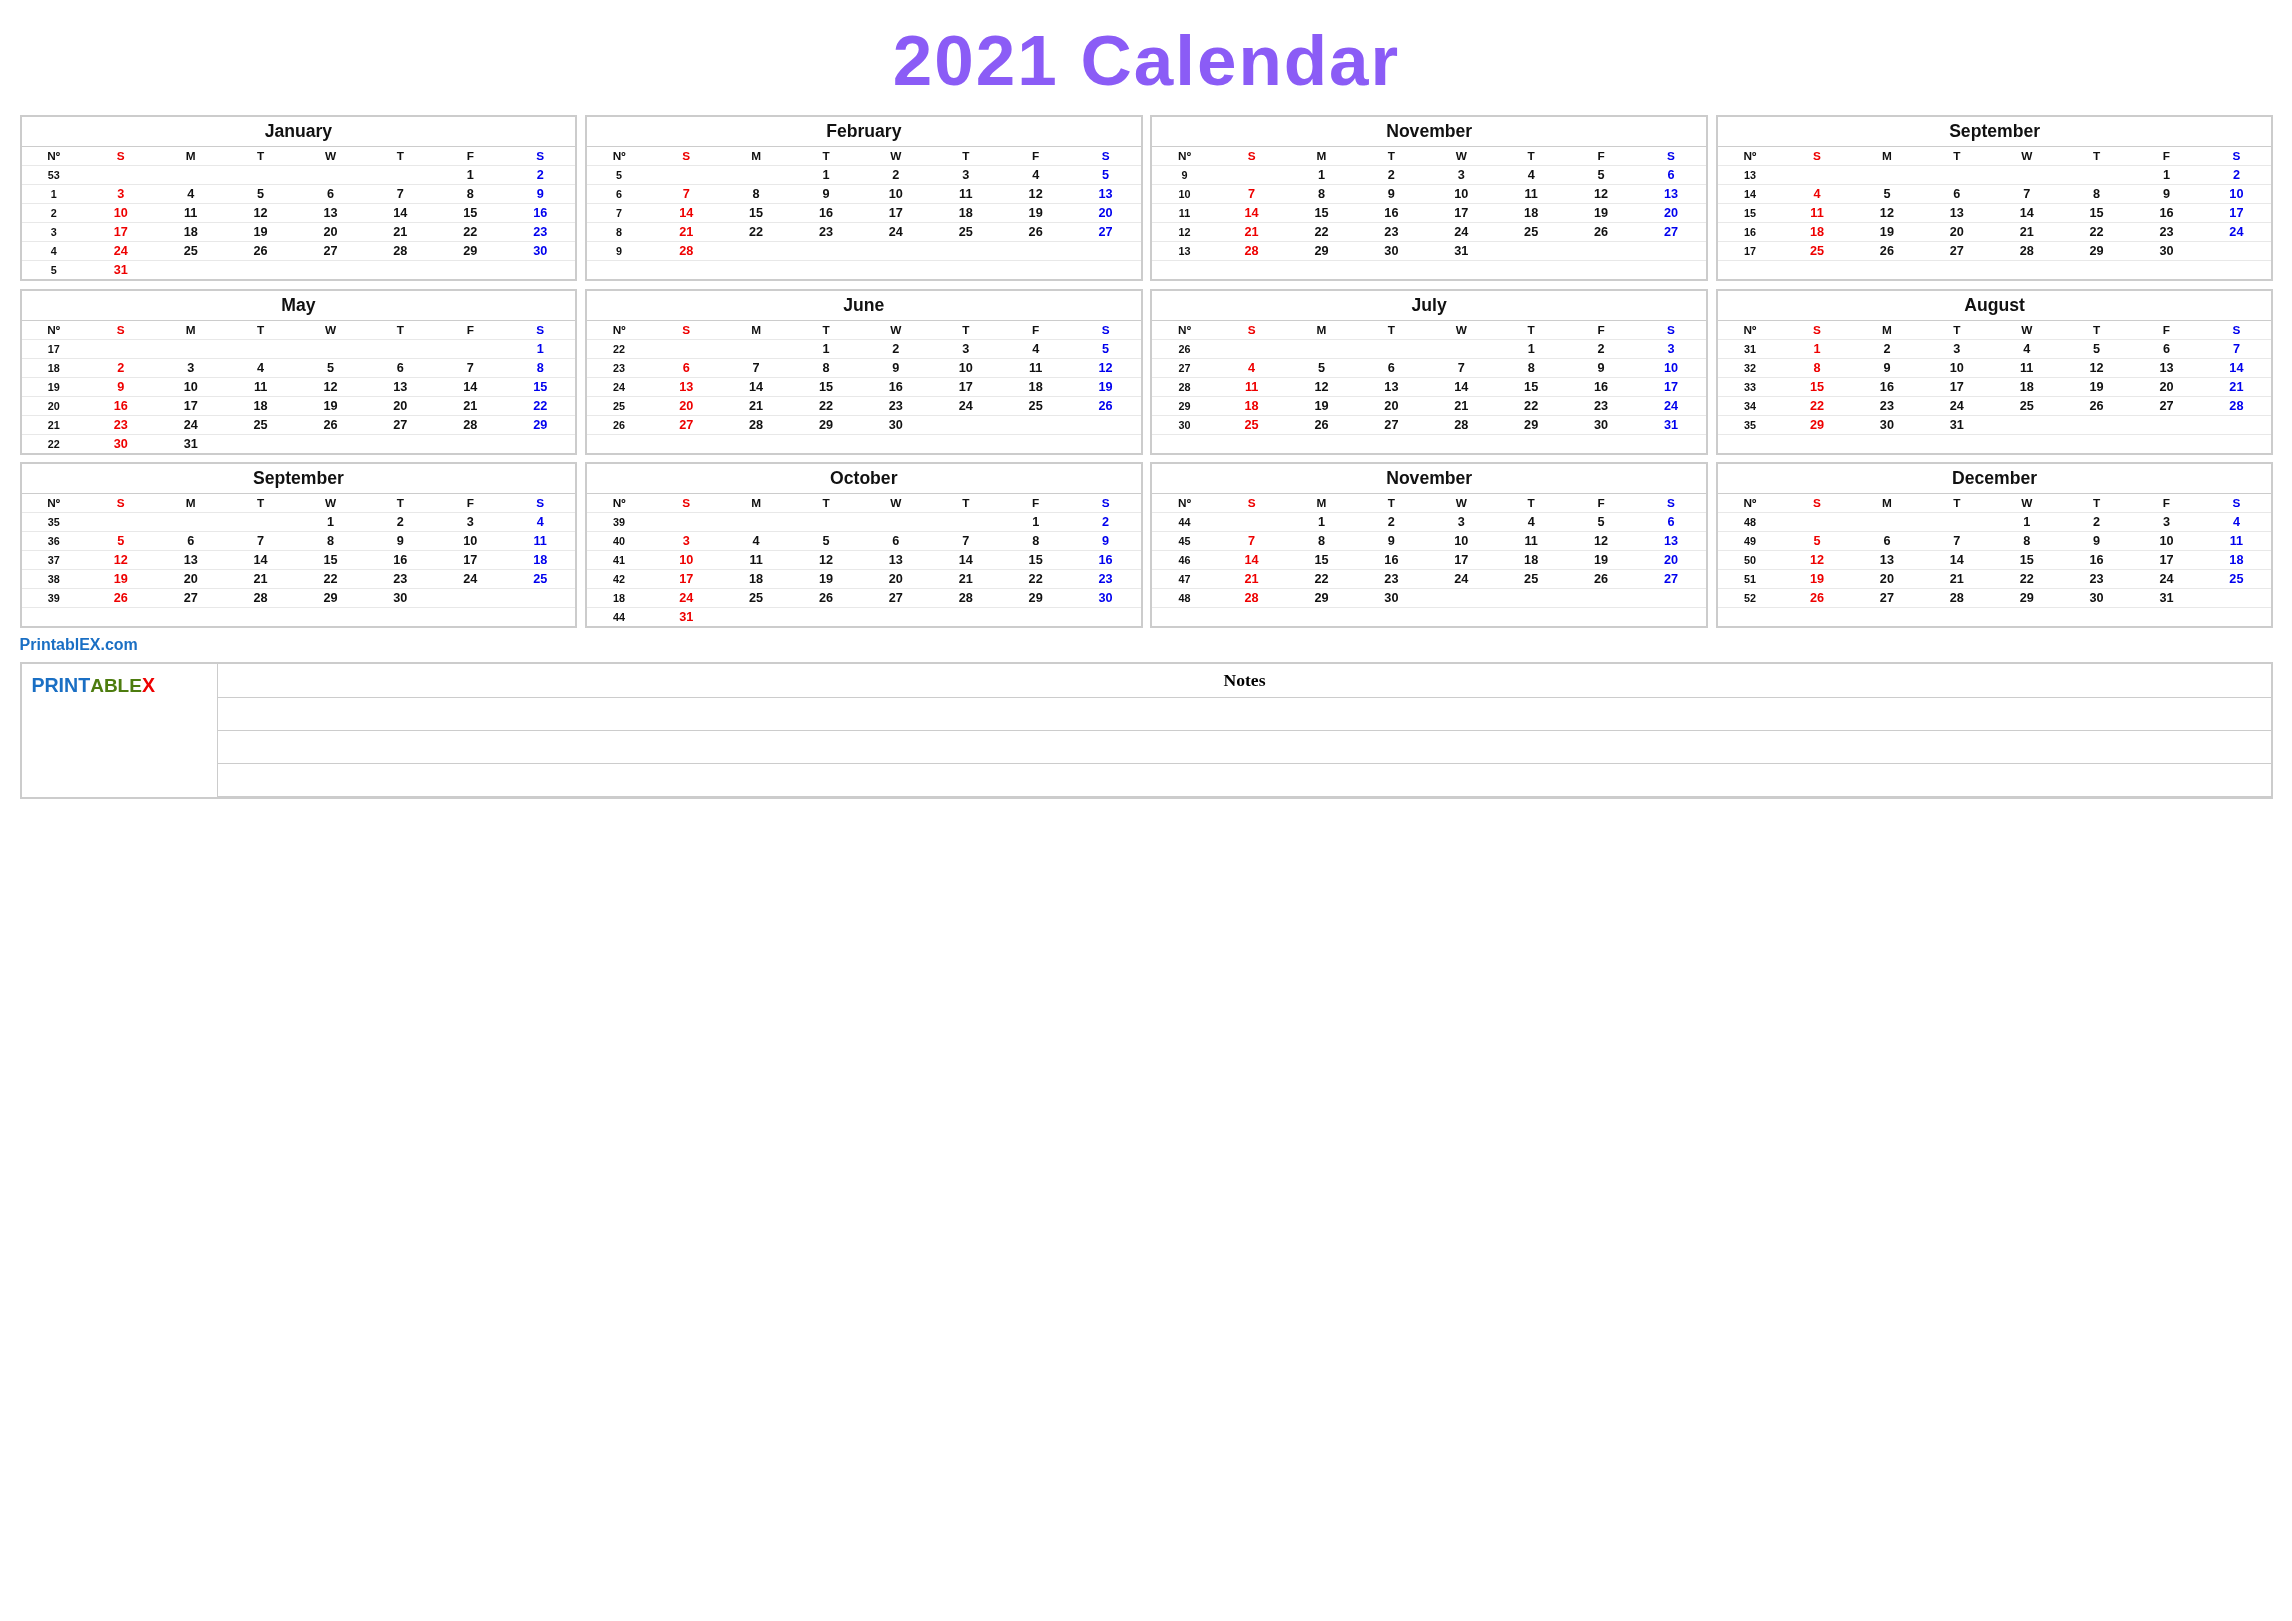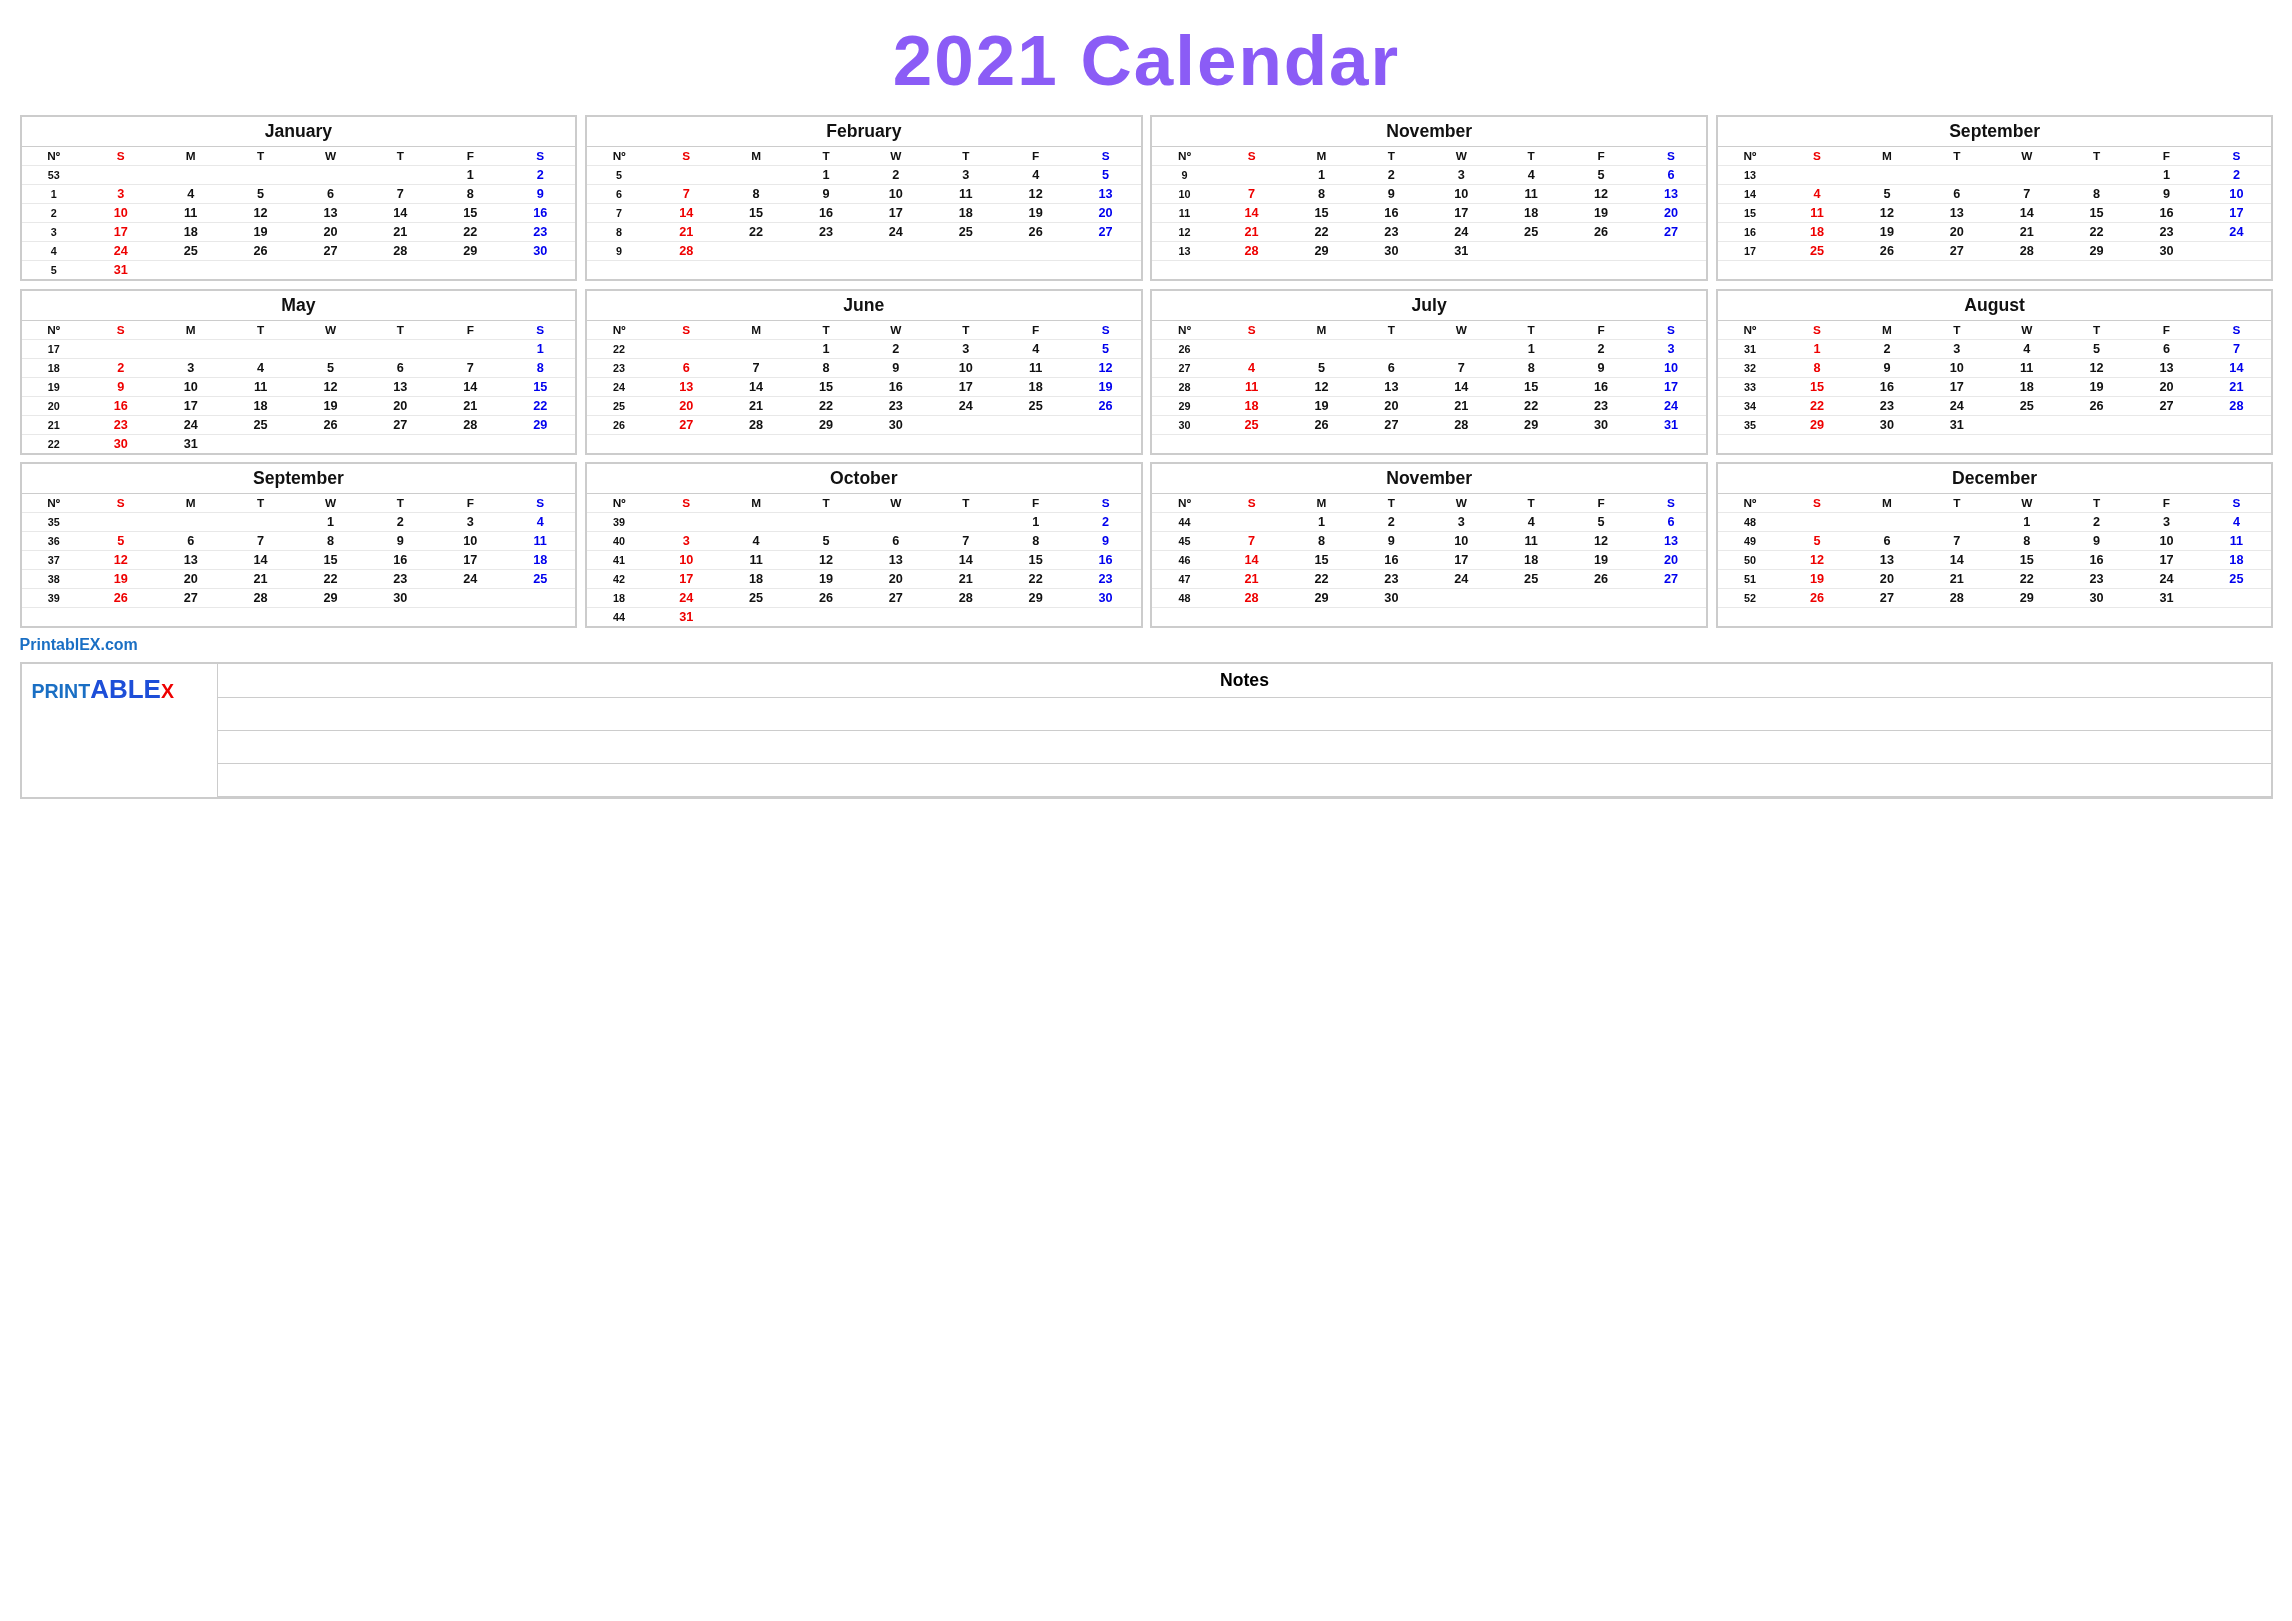--- a/index.html
+++ b/index.html
@@ -104,20 +104,21 @@
       flex: 1;
       display: flex;
       flex-direction: column;
     }
     .notes-title {
       text-align: center;
       font-size: 17.6px;
       font-weight: 900;
       padding: 5.9px;
       border-bottom: 1px solid #ccc;
+      font-family: Liberation Serif, serif;
     }
     .notes-lines {
       flex: 1;
       display: flex;
       flex-direction: column;
     }
     .notes-line {
       flex: 1;
       border-bottom: 1px solid #ccc;
     }
@@ -1085,21 +1086,21 @@
     </div>
   </div>
 
 <div class="watermark">
   <span>PrintablEX.com</span>
 </div>
 
 <div class="notes-section">
   <div class="notes-logo">
     <div>
-      <span class="notes-logo-print" style="color: rgb(26, 111, 196); font-weight: 900; font-size: 19.6px;">PRINT</span><span class="notes-logo-able" style="color: #1d4ed8; font-weight: 900; font-size: 26px;">ABLE</span><span class="notes-logo-x" style="color: rgb(238, 0, 0); font-weight: 900; font-size: 19.6px;">X</span>
+      <span class="notes-logo-print" style="color: rgb(26, 111, 196); font-weight: 900; font-size: 19.6px;">PRINT</span><span class="notes-logo-able" style="color: #4d7c0f; font-weight: 900; font-size: 19px;">ABLE</span><span class="notes-logo-x" style="color: rgb(238, 0, 0); font-weight: 900; font-size: 19.6px;">X</span>
     </div>
   </div>
   <div class="notes-main">
     <div class="notes-title">Notes</div>
     <div class="notes-lines">
       <div class="notes-line"></div>
       <div class="notes-line"></div>
       <div class="notes-line"></div>
     </div>
   </div>

